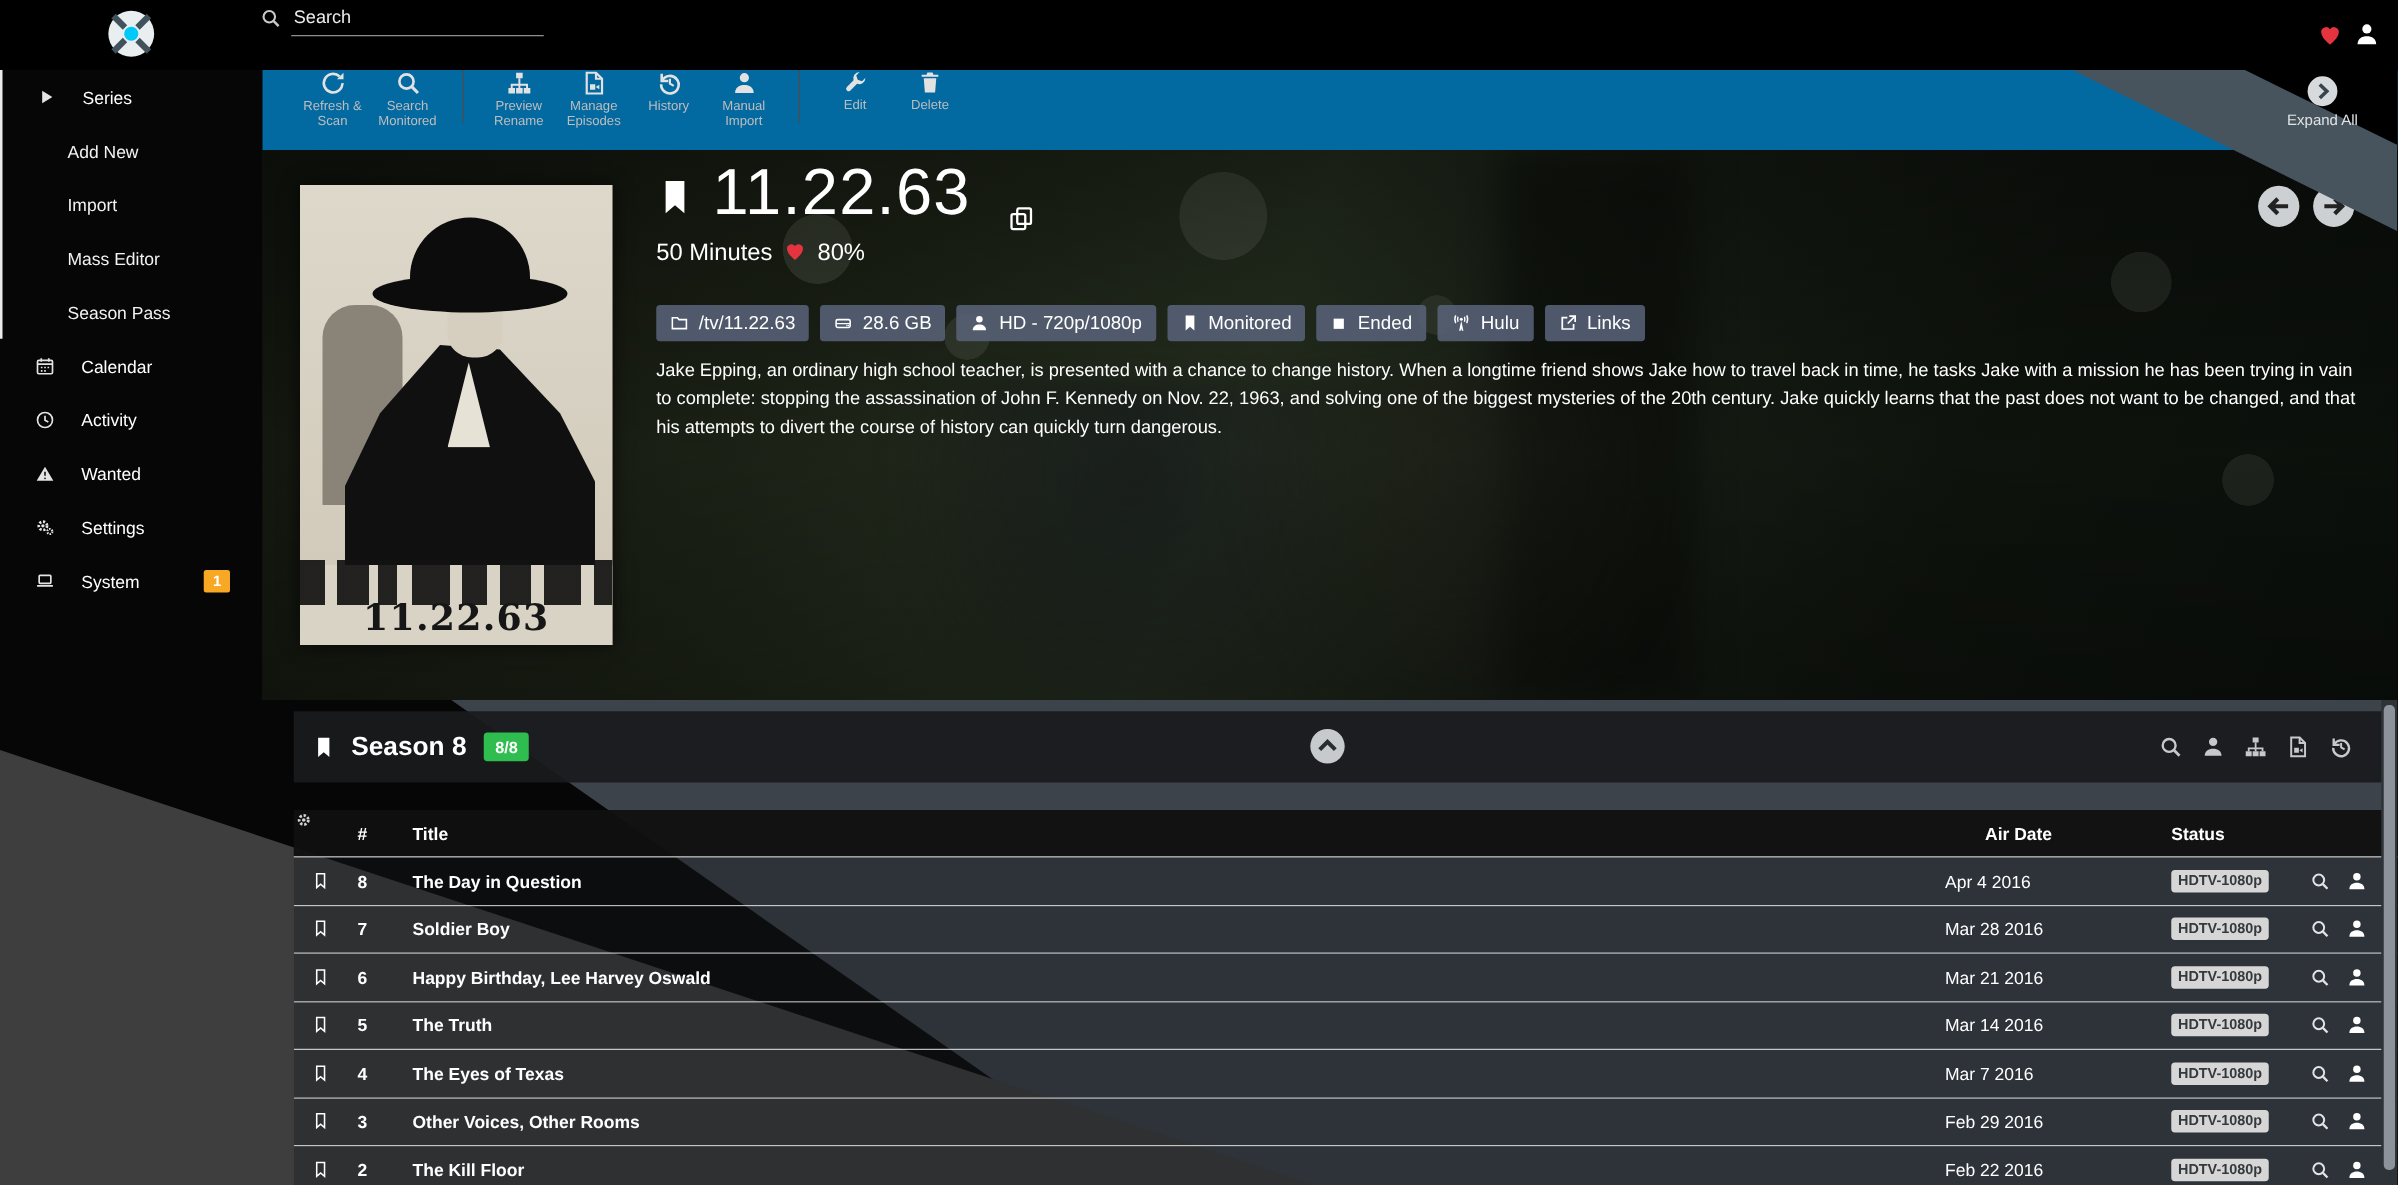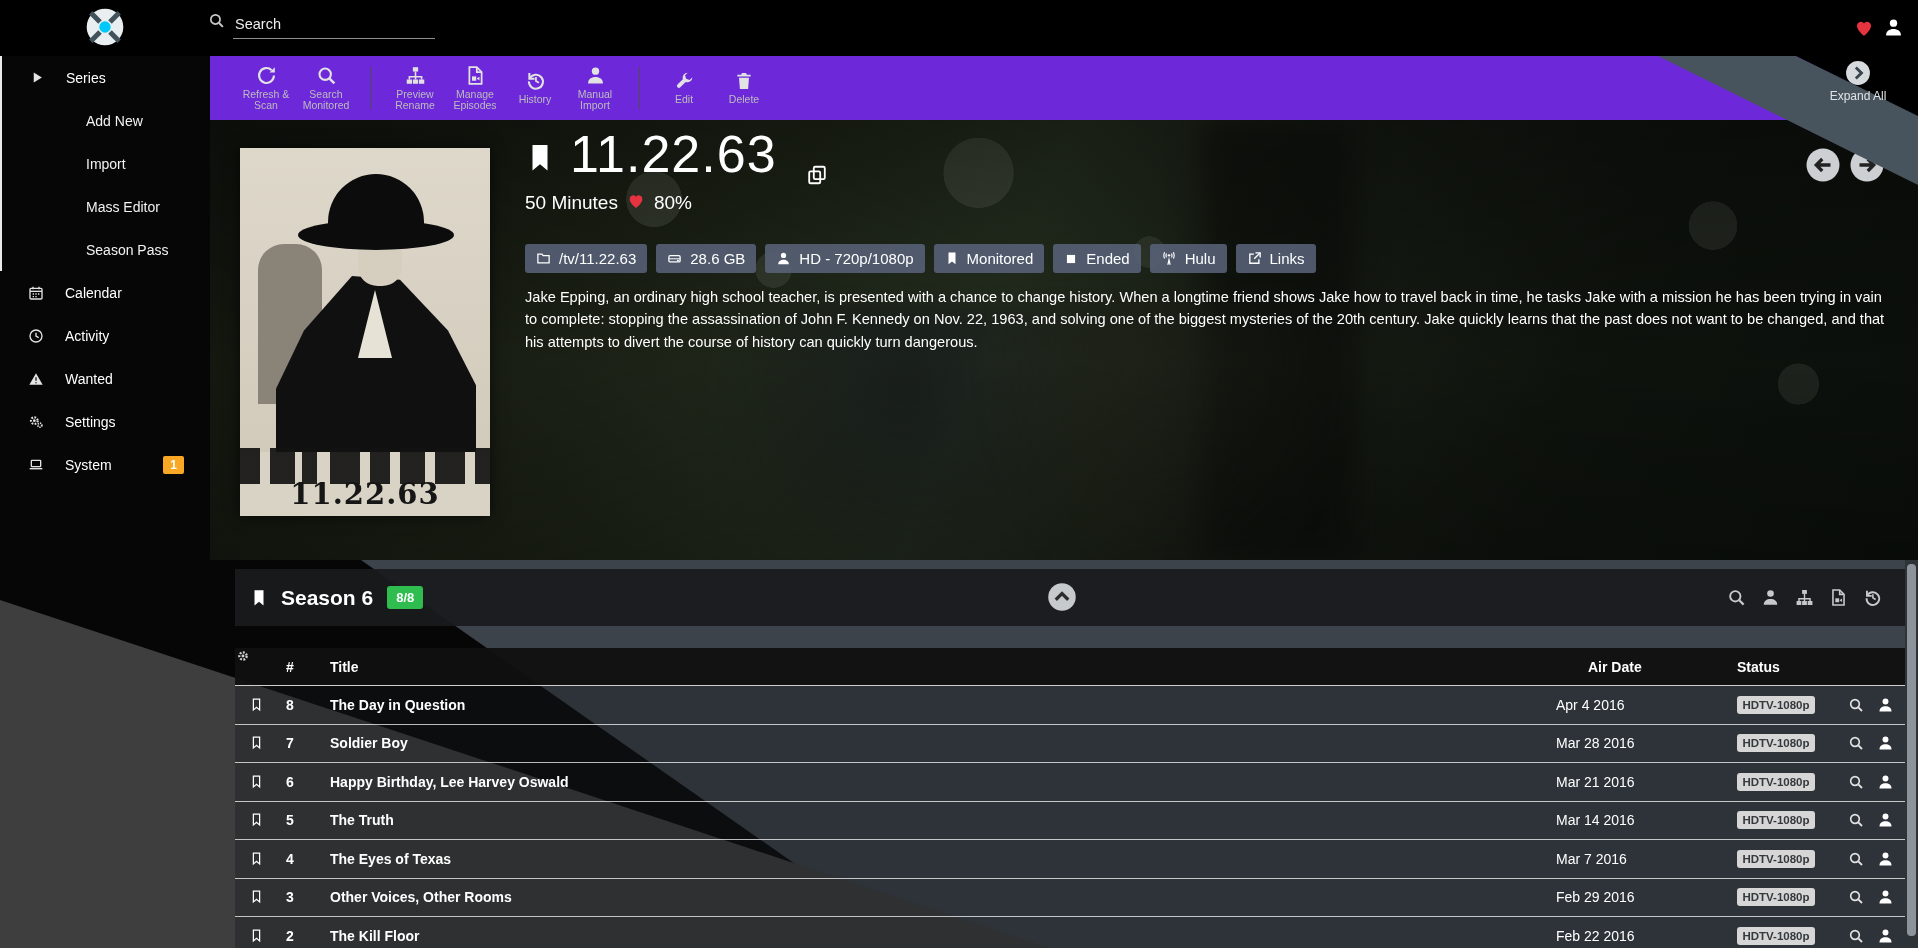--- a/index.html
+++ b/index.html
@@ -10,32 +10,32 @@
 
   
   .wedge-slate { position:absolute; inset:0; background:#3c434b; z-index:0;
     clip-path:polygon(361px 560px,1918px 560px,1918px 948px,915px 948px); }
   .wedge-grey { position:absolute; inset:0; background:#3e3e3e; z-index:0;
     clip-path:polygon(0 600px,1050px 948px,0 948px); }
 
   
   .topbar { position:absolute; left:0; top:0; right:0; height:56px; background:#000; z-index:9; }
   .logo { position:absolute; left:85px; top:7px; width:40px; height:40px; cursor:pointer; }
-  .searchwrap { position:absolute; left:208px; top:12px; display:flex; gap:8px; }
+  .searchwrap { position:absolute; left:208px; top:2px; display:flex; align-items:flex-end; gap:8px; }
   .searchwrap svg { color:#c9c9c9; margin-bottom:6px; }
   .searchwrap input { width:198px; background:transparent; border:none; outline:none;
     border-bottom:1px solid #8f8f8f; color:#fff; font-size:14.5px; padding:4px 2px 6px;
     font-family:"Liberation Sans",sans-serif; }
   .searchwrap input::placeholder { color:#ececec; opacity:1; }
   .top-heart { position:absolute; right:44px; top:18px; color:#e5333f; cursor:pointer; }
   .top-user  { position:absolute; right:14px; top:17px; color:#fff; cursor:pointer; }
 
   
-  .toolbar { position:absolute; left:210px; top:56px; right:0; height:64px; background:#6d28d9;
-    z-index:1; display:flex; align-items:center; padding-left:26px; }
+  .toolbar { position:absolute; left:210px; top:56px; right:0; height:64px; background:#0369a1;
+    z-index:1; display:flex; padding-left:26px; }
   .tool-btn { width:60px; display:flex; flex-direction:column; align-items:center; gap:3px;
     cursor:pointer; }
   .tool-btn svg { color:#e2e2e2; }
   .tool-label { font-size:10.5px; line-height:11.5px; text-align:center; color:#bdbdbd; }
   .tool-div { width:1px; height:42px; background:#4d4d4d; margin:0 14px; }
 
   .slate-quad { position:absolute; inset:0; background:#47545d; z-index:3; pointer-events:none;
     clip-path:polygon(1658px 56px,1796px 56px,1918px 115px,1918px 185px); }
   .black-tri { position:absolute; inset:0; background:#000; z-index:4; pointer-events:none;
     clip-path:polygon(1796px 56px,1918px 56px,1918px 116px); }
@@ -119,21 +119,21 @@
   .c-qual { left:1502px; width:78px; text-align:center; background:#d6d6d6; color:#36393c;
     font-size:11.5px; font-weight:700; border-radius:3px; padding:3px 0; }
   .c-search { right:54px; color:#e3e3e3; }
   .c-person { right:24px; color:#fff; }
 
   
   .sidebar { position:absolute; left:0; top:56px; width:210px; bottom:0; z-index:8; font-size:14px; }
   .series-group { border-left:2px solid #eaeaea; }
   .nav-item { display:flex; align-items:center; height:43px; color:#fff; gap:21px; padding-left:28px; cursor:pointer; }
   .nav-item svg { color:#e4e4e4; }
-  .nav-sub { padding-left:84px; color:#f2f2f2; }
+  .nav-sub { padding-left:52px; color:#f2f2f2; }
   .sys-badge { margin-left:auto; margin-right:26px; background:#f9a825; color:#fff; font-weight:700;
     font-size:12px; padding:2px 7px; border-radius:2px; }
 
   
   .scroll { position:absolute; right:0; top:560px; width:13px; bottom:0; background:#2e3337; z-index:7; }
   .scroll-thumb { position:absolute; left:2px; right:2px; top:4px; height:372px; background:#8d939a; border-radius:4px; cursor:pointer; }
 </style>
 </head>
 <body>
 
@@ -487,21 +487,21 @@
   <svg class="ic" width="26" height="26" viewBox="0 0 24 24">
       <use href="#i-chev-circle-r"></use>
     </svg>
   <div class="expand-label">Expand All</div>
 </div>
 
 <div class="season">
   <svg class="ic s-bookmark" width="18" height="24" viewBox="0 0 24 24">
       <use href="#i-bookmark"></use>
     </svg>
-  <span class="s-title">Season 6</span>
+  <span class="s-title">Season 8</span>
   <span class="s-count">8/8</span>
   <svg class="ic s-collapse" viewBox="0 0 24 24">
       <use href="#i-chev-circle-u"></use>
     </svg>
   <div class="s-actions">
     <svg class="ic" width="19" height="19" viewBox="0 0 24 24">
         <use href="#i-search"></use>
       </svg>
     <svg class="ic" width="19" height="19" viewBox="0 0 24 24">
         <use href="#i-person"></use>

